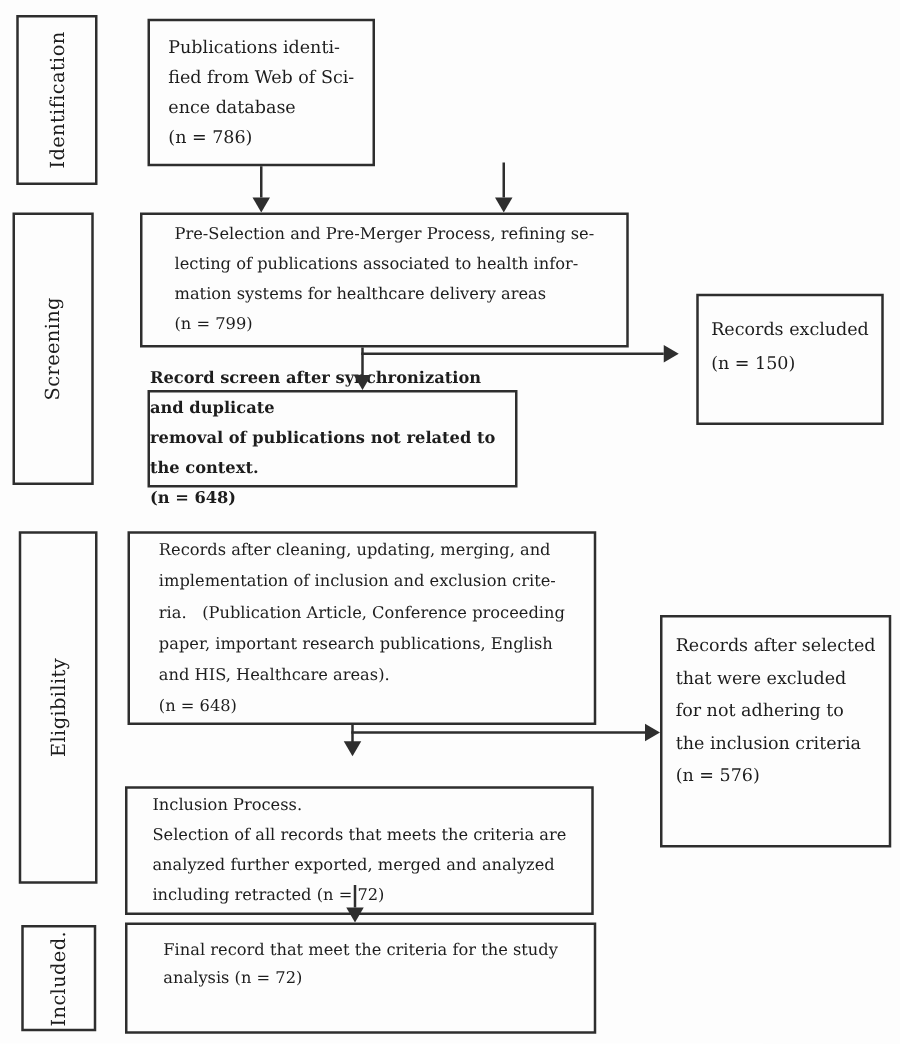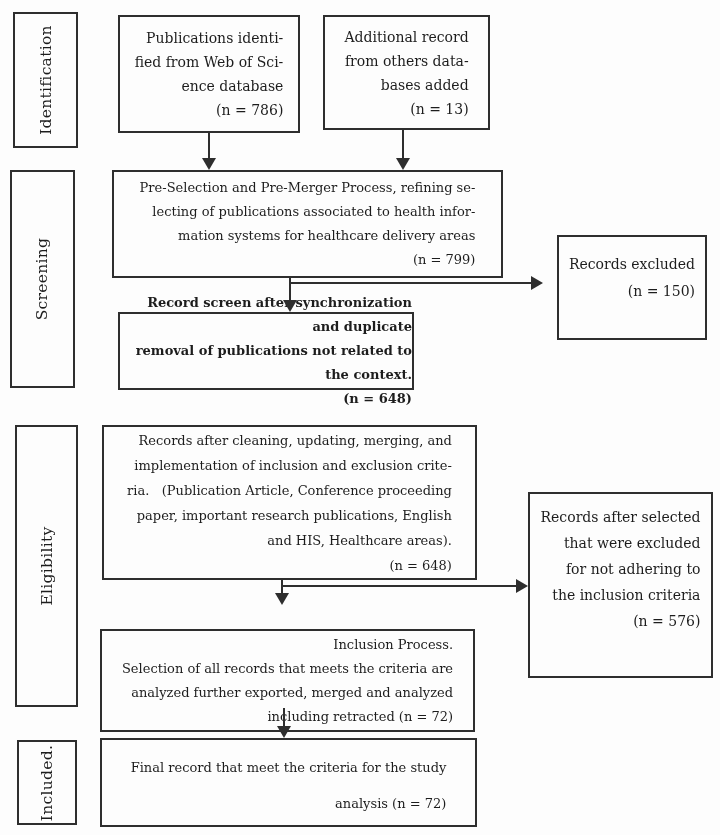--- a/index.html
+++ b/index.html
@@ -18,21 +18,21 @@
   }
   .box {
     position: absolute;
     border: 2px solid #2e2e2e;
     background: #fdfdfd;
     box-sizing: border-box;
     display: flex;
     flex-direction: column;
     align-items: center;
     justify-content: center;
-    text-align: right;
+    text-align: left;
     white-space: pre-wrap;
     font-size: 13px;
   }
   .box.top-align { justify-content: flex-start; }
   .stage {
     position: absolute;
     border: 2px solid #2e2e2e;
     background: #fdfdfd;
     box-sizing: border-box;
     display: flex;
@@ -74,42 +74,41 @@
 
   
   #box-wos         { left: 118px; top: 15px;  width: 182px; height: 118px; line-height: 24px; font-size: 14px; }
   #box-additional  { left: 323px; top: 15px;  width: 167px; height: 115px; line-height: 24px; font-size: 14px; }
   #box-preselect   { left: 112px; top: 170px; width: 391px; height: 108px; line-height: 24px; }
   #box-excluded1   { left: 557px; top: 235px; width: 150px; height: 105px; line-height: 27px; padding-top: 14px; font-size: 14px; }
   #box-screen      { left: 118px; top: 312px; width: 296px; height: 78px;  line-height: 24px; font-weight: bold; }
   #box-cleaning    { left: 102px; top: 425px; width: 375px; height: 155px; line-height: 25px; }
   #box-excluded2   { left: 528px; top: 492px; width: 185px; height: 186px; line-height: 26px; padding-top: 10px; font-size: 14px; }
   #box-inclusion   { left: 100px; top: 605px; width: 375px; height: 103px; line-height: 24px; margin-top: 24px; }
-  #box-final       { left: 100px; top: 738px; width: 377px; height: 89px;  line-height: 36px; padding-top: 10px; }
+  #box-final       { left: 100px; top: 738px; width: 377px; height: 89px;  line-height: 22px; padding-top: 10px; }
 </style>
 </head>
 <body>
 
 <div id="canvas">
 
   <div class="stage" id="stage-identification">
     <span class="rot">Identification</span>
   </div>
   <div class="stage" id="stage-screening">
     <span class="rot">Screening</span>
   </div>
   <div class="stage" id="stage-eligibility">
     <span class="rot">Eligibility</span>
   </div>
   <div class="stage" id="stage-included">
     <span class="rot">Included.</span>
   </div>
 
   <div class="box" id="box-wos">Publications identi-<br>fied from Web of Sci-<br>ence database<br>(n = 786)</div>
-  <div class="box" id="box-additional">Additional record<br>from others data-<br>bases added<br>(n = 13)</div>
 
   <div class="vline" style="left:208px; top:133px; height:25px;"></div>
   <div class="arrow-down" style="left:202px; top:158px;"></div>
   <div class="vline" style="left:402px; top:130px; height:28px;"></div>
   <div class="arrow-down" style="left:396px; top:158px;"></div>
 
   <div class="box" id="box-preselect">Pre-Selection and Pre-Merger Process, refining se-<br>lecting of publications associated to health infor-<br>mation systems for healthcare delivery areas<br>(n = 799)</div>
   <div class="box top-align" id="box-excluded1">Records excluded<br>(n = 150)</div>
   <div class="box" id="box-screen">Record screen after synchronization and duplicate<br>removal of publications not related to the context.<br>(n = 648)</div>
 

